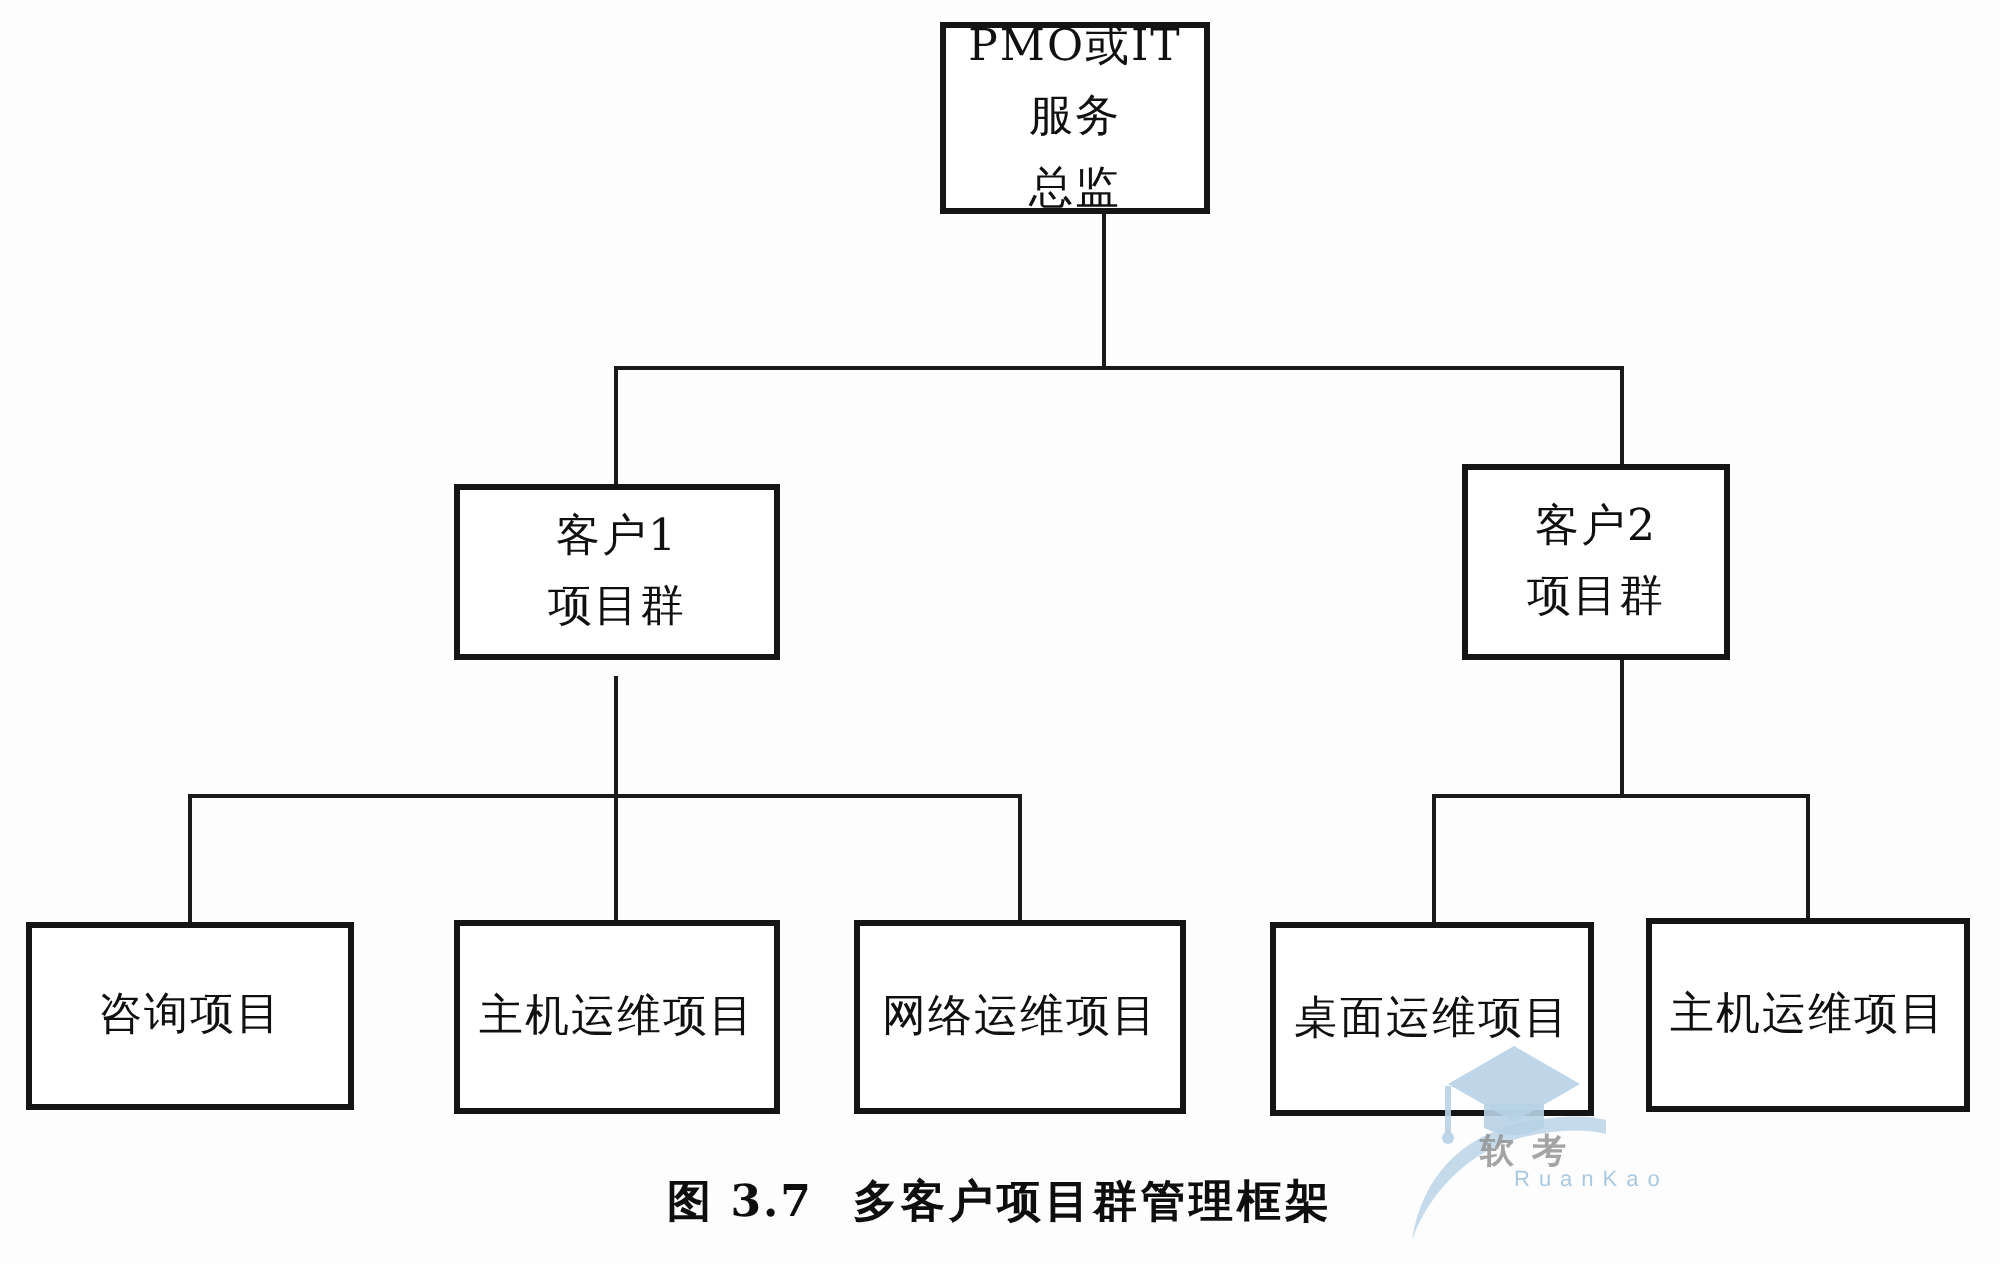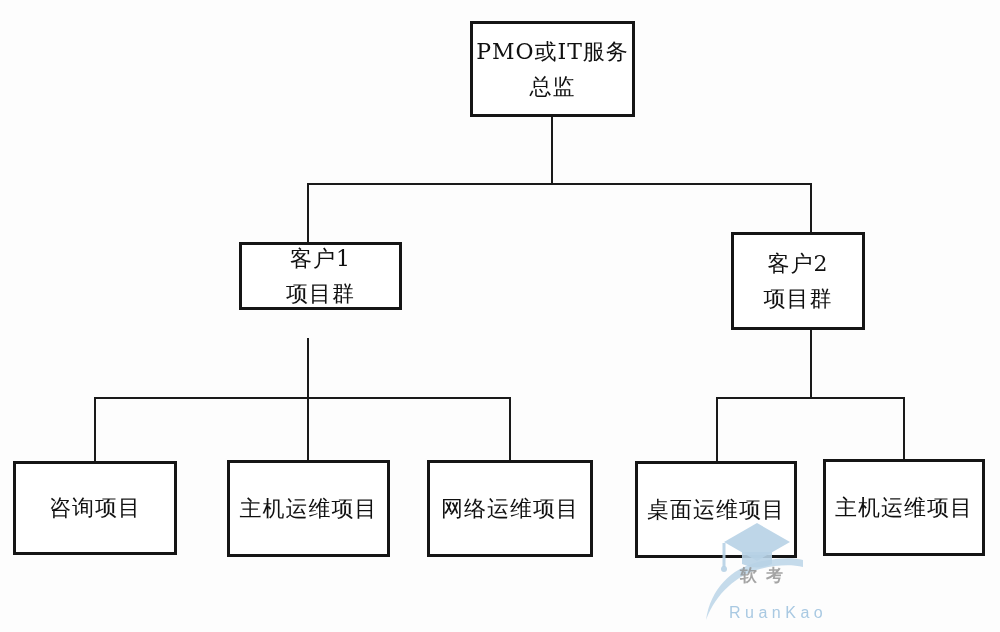--- a/index.html
+++ b/index.html
@@ -39,25 +39,24 @@
   .caption .fig { margin-right: 20px; letter-spacing: 1px; }
   .watermark { position: absolute; left: 0; top: 0; width: 1000px; height: 556px; pointer-events: none; }
   .wm-logo { position: absolute; left: 694px; top: 520px; width: 112px; height: 102px; }
   .wm-cn {
     position: absolute; left: 740px; top: 564px;
     font-family: "Liberation Sans", sans-serif;
     font-size: 17px; font-weight: 700; letter-spacing: 9px;
     color: #8f8f8f; opacity: 0.8;
   }
   .wm-en {
-    position: absolute; left: 729px; top: 584px;
+    position: absolute; left: 757px; top: 584px;
     font-family: "Liberation Sans", sans-serif;
-    font-size: 16px; letter-spacing: 4.5px;
+    font-size: 11px; letter-spacing: 4.5px;
     color: #a9c9e2;
-    margin-top: 20px;
   }
   .wm-big {
     position: absolute; left: 795px; top: 539px;
     font-family: "Liberation Sans", sans-serif;
     font-size: 40px; font-weight: 500; letter-spacing: 0px;
     color: #8a8a8a; opacity: 0.55;
     white-space: nowrap;
   }
 </style>
 </head>
@@ -74,39 +73,42 @@
   <div class="line" style="left:94px; top:397px; width:417px; height:2px;"></div>
   <div class="line" style="left:94px; top:397px; width:2px; height:65px;"></div>
   <div class="line" style="left:307px; top:397px; width:2px; height:64px;"></div>
   <div class="line" style="left:509px; top:397px; width:2px; height:64px;"></div>
 
   <div class="line" style="left:810px; top:330px; width:2px; height:69px;"></div>
   <div class="line" style="left:716px; top:397px; width:189px; height:2px;"></div>
   <div class="line" style="left:716px; top:397px; width:2px; height:65px;"></div>
   <div class="line" style="left:903px; top:397px; width:2px; height:63px;"></div>
 
-  <div class="node" style="left:470px; top:11px; width:165px; height:96px;margin-top:10px;">PMO或IT服务
+  <div class="node" style="left:470px; top:11px; width:135px; height:96px;">PMO或IT服务
 总监</div>
 
-  <div class="node" style="left:227px; top:242px; width:163px; height:68px;margin-left:12px;">客户1
+  <div class="node" style="left:227px; top:242px; width:163px; height:88px;">客户1
 项目群</div>
 
   <div class="node" style="left:731px; top:232px; width:134px; height:98px;">客户2
 项目群</div>
 
   <div class="node" style="left:13px; top:461px; width:164px; height:94px;">咨询项目</div>
 
   <div class="node" style="left:227px; top:460px; width:163px; height:97px;">主机运维项目</div>
 
   <div class="node" style="left:427px; top:460px; width:166px; height:97px;">网络运维项目</div>
 
   <div class="node" style="left:635px; top:461px; width:162px; height:97px;">桌面运维项目</div>
 
   <div class="node" style="left:823px; top:459px; width:162px; height:97px;">主机运维项目</div>
 
+  <div class="caption">
+    <span class="fig">图 3.7</span><span>多客户项目群管理框架</span>
+  </div>
 
   <div class="watermark">
     <svg class="wm-logo" viewBox="0 0 112 102">
       <path d="M12,100 C17,68 37,49 64,42 C82,38 98,37 109,40 L109,47 C97,44 81,45 66,49 C43,55 22,73 12,100 Z" fill="#b7d2e6" fill-opacity="0.8"></path>
       <polygon points="63,3 96,22 63,41 30,22" fill="#b7d2e6" fill-opacity="0.9"></polygon>
       <path d="M48,32 L78,32 L78,44 Q63,51 48,44 Z" fill="#b7d2e6" fill-opacity="0.9"></path>
       <path d="M30,23 L30,47" stroke="#b7d2e6" stroke-width="3" fill="none" stroke-opacity="0.9"></path>
       <circle cx="30" cy="49" r="3" fill="#b7d2e6" fill-opacity="0.9"></circle>
     </svg>
     <div class="wm-cn">软考</div>

